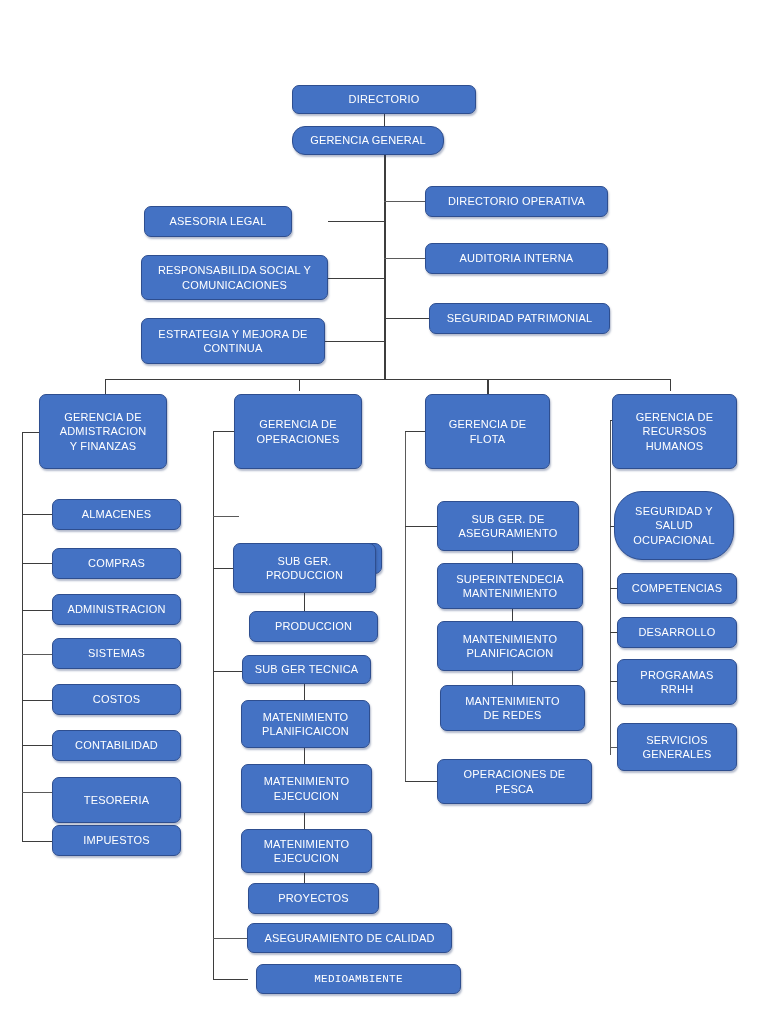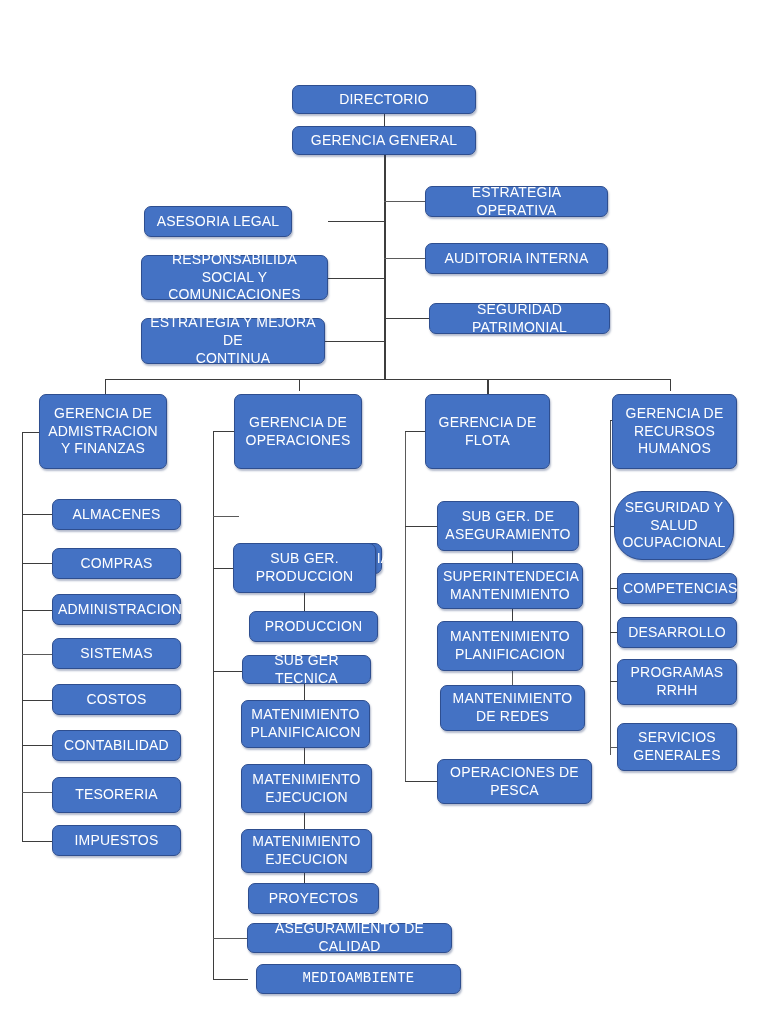--- a/index.html
+++ b/index.html
@@ -22,21 +22,21 @@
     position: absolute;
     box-sizing: border-box;
     background: #4472C4;
     border: 1px solid #2E4E8F;
     border-radius: 7px;
     color: #ffffff;
     display: flex;
     align-items: center;
     justify-content: center;
     text-align: center;
-    font-size: 14px;
+    font-size: 11px;
     line-height: 1.28;
     letter-spacing: 0.2px;
     padding: 2px 5px;
     box-shadow: 1px 2px 2px rgba(40,60,110,0.35);
     z-index: 3;
   }
   .node span {
     display: block;
     width: 100%;
     white-space: pre-line;
@@ -113,26 +113,26 @@
   <div class="conn h dark" style="left:610px; top:420px; width:22px;"></div>
   <div class="conn h dark" style="left:610px; top:526px; width:22px;"></div>
   <div class="conn h dark" style="left:610px; top:588px; width:22px;"></div>
   <div class="conn h dark" style="left:610px; top:632px; width:22px;"></div>
   <div class="conn h dark" style="left:610px; top:681px; width:22px;"></div>
   <div class="conn h" style="left:610px; top:747px; width:22px;"></div>
 
   <div class="node" style="left:292px; top:85px; width:184px; height:29px;">
     <span>DIRECTORIO</span>
   </div>
-  <div class="node" style="left:292px; top:126px; width:184px; height:29px;">
+  <div class="node" style="left:292px; top:126px; width:152px; height:29px;border-radius:13px;">
     <span>GERENCIA GENERAL</span>
   </div>
 
   <div class="node" style="left:425px; top:186px; width:183px; height:31px;">
-    <span>ESTRATEGIA OPERATIVA</span>
+    <span>DIRECTORIO OPERATIVA</span>
   </div>
   <div class="node" style="left:425px; top:243px; width:183px; height:31px;">
     <span>AUDITORIA INTERNA</span>
   </div>
   <div class="node" style="left:429px; top:303px; width:181px; height:31px;">
     <span>SEGURIDAD PATRIMONIAL</span>
   </div>
 
   <div class="node" style="left:144px; top:206px; width:148px; height:31px;">
     <span>ASESORIA LEGAL</span>
@@ -162,21 +162,21 @@
   </div>
   <div class="node" style="left:52px; top:638px; width:129px; height:31px;">
     <span>SISTEMAS</span>
   </div>
   <div class="node" style="left:52px; top:684px; width:129px; height:31px;">
     <span>COSTOS</span>
   </div>
   <div class="node" style="left:52px; top:730px; width:129px; height:31px;">
     <span>CONTABILIDAD</span>
   </div>
-  <div class="node" style="left:52px; top:777px; width:129px; height:36px;">
+  <div class="node" style="left:52px; top:777px; width:129px; height:46px;">
     <span>TESORERIA</span>
   </div>
   <div class="node" style="left:52px; top:825px; width:129px; height:31px;">
     <span>IMPUESTOS</span>
   </div>
 
   <div class="node" style="left:234px; top:394px; width:128px; height:75px;">
     <span>GERENCIA DE
 OPERACIONES</span>
   </div>

